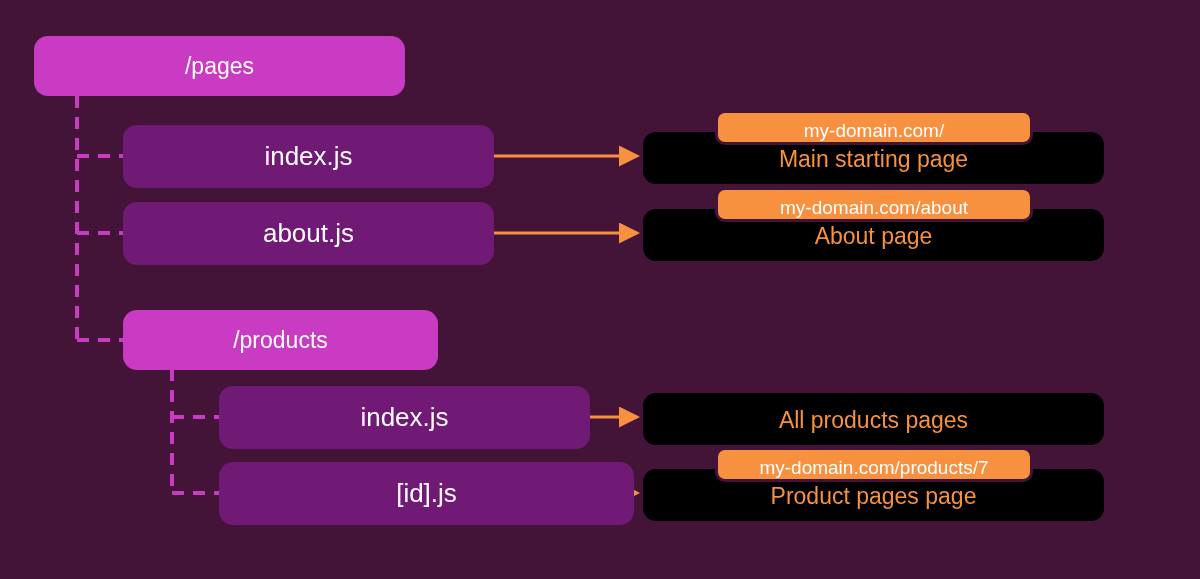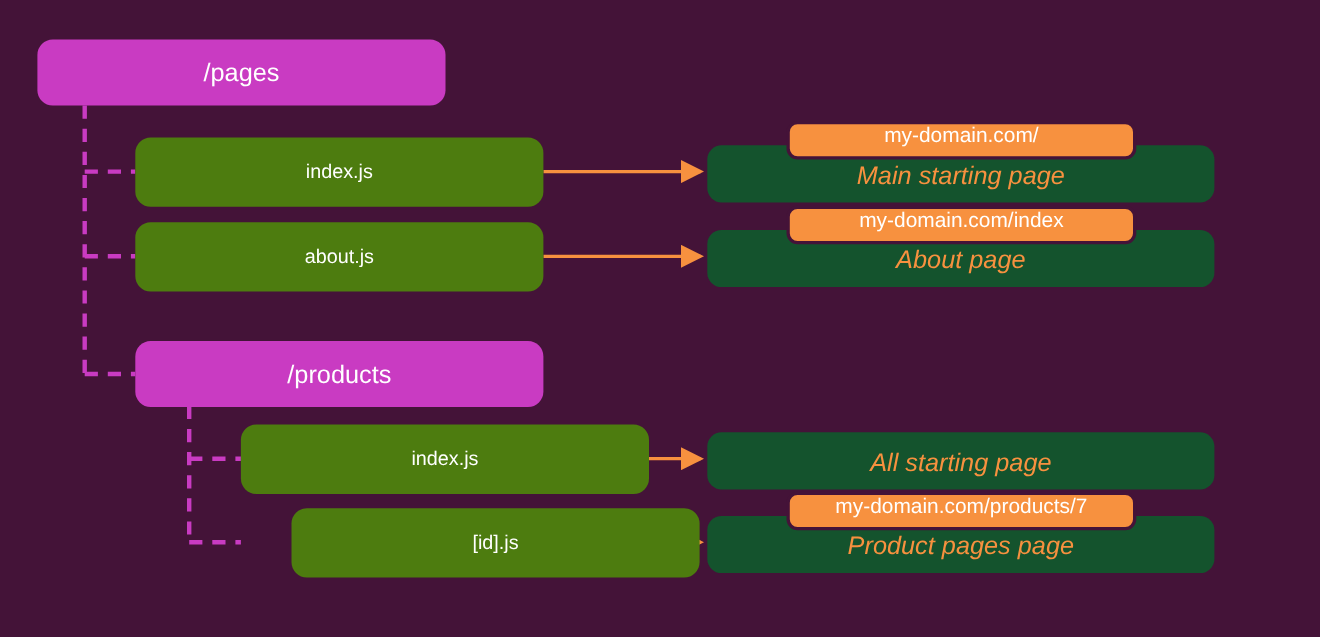--- a/index.html
+++ b/index.html
@@ -45,55 +45,54 @@
   }
 
   .node-folder {
     background: #C93BC2;
     color: #FFFFFF;
     font-size: 23px;
     border-radius: 14px;
   }
 
   .node-file {
-    background: #4d7c0f;
+    background: #701a75;
     color: #FFFFFF;
-    font-size: 18px;
+    font-size: 26px;
     border-radius: 14px;
   }
 
   
   .result-card {
     position: absolute;
     box-sizing: border-box;
-    background: #14532d;
+    background: #000000;
     border-radius: 13px;
     display: flex;
     align-items: flex-end;
     justify-content: center;
-    font-style: italic;
   }
   .result-desc {
     color: #F7913F;
     font-size: 23px;
     line-height: 1;
     padding-bottom: 13px;
     white-space: nowrap;
   }
 
   
   .url-chip {
     position: absolute;
     box-sizing: border-box;
     background: #F7913F;
     color: #FFFFFF;
     border-radius: 10px;
     border: 3px solid #441338;
     display: flex;
-    align-items: flex-start;
+    align-items: flex-end;
     justify-content: center;
     font-size: 19px;
     white-space: nowrap;
     z-index: 3;
   }
 </style>
 </head>
 <body>
 
 <div id="diagram">
@@ -132,48 +131,48 @@
   </div>
 
   <div class="node node-file" style="left:123px; top:125px; width:371px; height:63px;">
     <span>index.js</span>
   </div>
 
   <div class="node node-file" style="left:123px; top:202px; width:371px; height:63px;">
     <span>about.js</span>
   </div>
 
-  <div class="node node-folder" style="left:123px; top:310px; width:371px; height:60px;">
+  <div class="node node-folder" style="left:123px; top:310px; width:315px; height:60px;">
     <span>/products</span>
   </div>
 
   <div class="node node-file" style="left:219px; top:386px; width:371px; height:63px;">
     <span>index.js</span>
   </div>
 
-  <div class="node node-file" style="left:219px; top:462px; width:371px; height:63px;margin-left:46px;">
+  <div class="node node-file" style="left:219px; top:462px; width:415px; height:63px;">
     <span>[id].js</span>
   </div>
 
   <div class="result-card" style="left:643px; top:132px; width:461px; height:52px;">
     <span class="result-desc">Main starting page</span>
   </div>
   <div class="url-chip" style="left:715px; top:110px; width:318px; height:35px;">
     <span>my-domain.com/</span>
   </div>
 
   <div class="result-card" style="left:643px; top:209px; width:461px; height:52px;justify-content:center;">
     <span class="result-desc">About page</span>
   </div>
   <div class="url-chip" style="left:715px; top:187px; width:318px; height:35px;">
-    <span>my-domain.com/index</span>
+    <span>my-domain.com/about</span>
   </div>
 
   <div class="result-card" style="left:643px; top:393px; width:461px; height:52px;">
-    <span class="result-desc">All starting page</span>
+    <span class="result-desc">All products pages</span>
   </div>
 
   <div class="result-card" style="left:643px; top:469px; width:461px; height:52px;">
     <span class="result-desc">Product pages page</span>
   </div>
   <div class="url-chip" style="left:715px; top:447px; width:318px; height:35px;">
     <span>my-domain.com/products/7</span>
   </div>
 
 </div>

